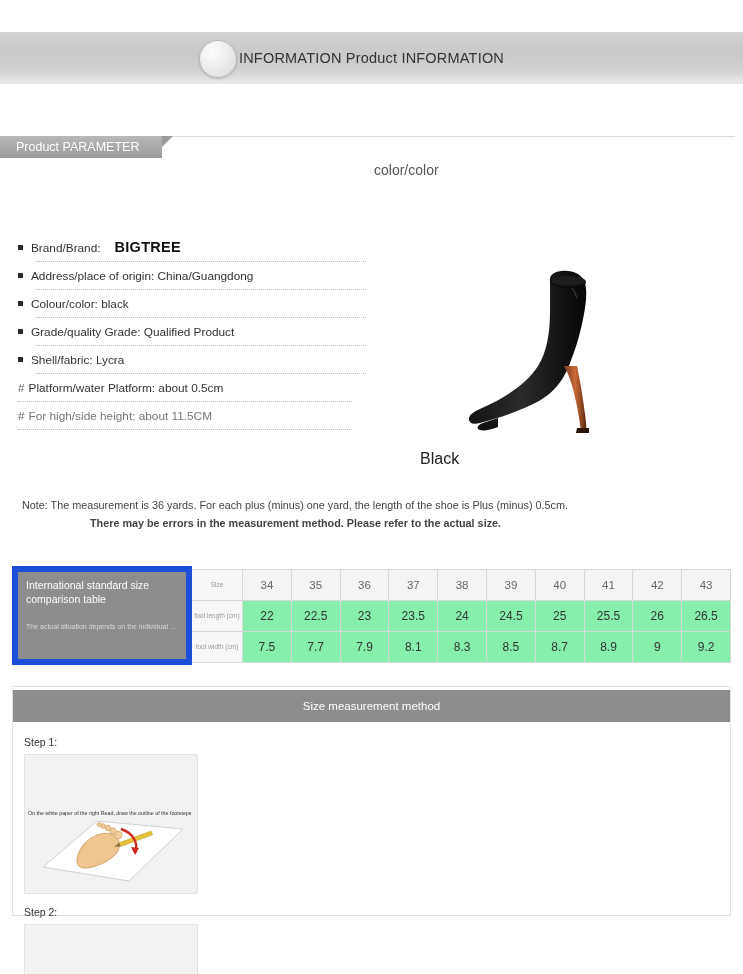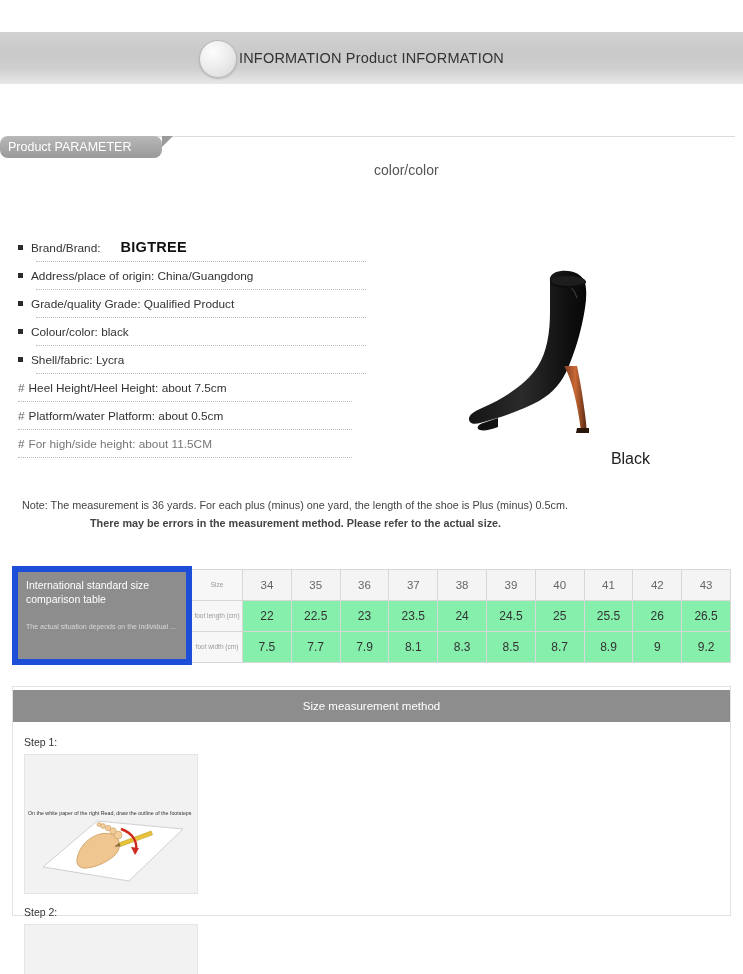--- a/index.html
+++ b/index.html
@@ -50,23 +50,22 @@
   }
   .param-tab {
     position: absolute;
     left: 0; top: 136px;
     width: 162px; height: 22px;
     background: linear-gradient(to bottom, #b8b8b8, #9a9a9a);
     color: #fff;
     font-size: 12.5px;
     display: flex;
     align-items: center;
-    padding-left: 8px;
+    padding-left: 16px;
     box-sizing: border-box;
-    border-radius: 8px;
   }
   .param-tab-corner {
     position: absolute;
     left: 162px; top: 136px;
     width: 0; height: 0;
     border-top: 11px solid #9a9a9a;
     border-bottom: 11px solid transparent;
     border-right: 11px solid transparent;
   }
 
@@ -107,21 +106,21 @@
   }
   .spec-text .hash {
     display: inline-block;
     margin-right: 4px;
     color: #666;
   }
   .spec-brandname {
     font-size: 14.5px;
     font-weight: bold;
     color: #111;
-    margin-left: 20px;
+    margin-left: 14px;
     letter-spacing: .3px;
   }
   .dots {
     position: absolute;
     left: 18px;
     bottom: 4px;
     width: 330px;
     border-bottom: 1px dotted #bdbdbd;
     z-index: 1;
   }
@@ -131,21 +130,21 @@
   
   .boot-wrap {
     position: absolute;
     left: 420px; top: 250px;
     width: 230px; height: 200px;
   }
   .boot-caption {
     position: absolute;
     left: 420px; top: 450px;
     width: 230px;
-    text-align: right;
+    text-align: left;
     font-size: 16px;
     color: #222;
   }
 
   
   .note {
     position: absolute;
     left: 22px; top: 496px;
     font-size: 10.8px;
     color: #444;
@@ -284,47 +283,41 @@
     <div class="dots"></div>
   </div>
 
   <div class="spec-row r2">
     <span class="spec-text">
       <span class="bullet"></span><span>Address/place of origin: China/Guangdong</span>
     </span>
     <div class="dots"></div>
   </div>
 
+  <div class="spec-row r4">
+    <span class="spec-text">
+      <span class="bullet"></span><span>Colour/color:  black</span>
+    </span>
+    <div class="dots"></div>
+  </div>
+
   <div class="spec-row r3">
     <span class="spec-text">
       <span class="bullet"></span><span>Grade/quality Grade: Qualified Product</span>
     </span>
     <div class="dots"></div>
   </div>
 
-  <div class="spec-row r4">
-    <span class="spec-text">
-      <span class="bullet"></span><span>Colour/color:  black</span>
-    </span>
-    <div class="dots"></div>
-  </div>
-
   <div class="spec-row r5">
     <span class="spec-text">
       <span class="bullet"></span><span>Shell/fabric: Lycra</span>
     </span>
     <div class="dots"></div>
   </div>
 
-  <div class="spec-row r6">
-    <span class="spec-text">
-      <span class="hash">#</span><span>Heel Height/Heel Height: about 7.5cm</span>
-    </span>
-    <div class="dots"></div>
-  </div>
 
   <div class="spec-row r7">
     <span class="spec-text">
       <span class="hash">#</span><span>Platform/water Platform: about 0.5cm</span>
     </span>
     <div class="dots"></div>
   </div>
 
   <div class="spec-row r8">
     <span class="spec-text">

